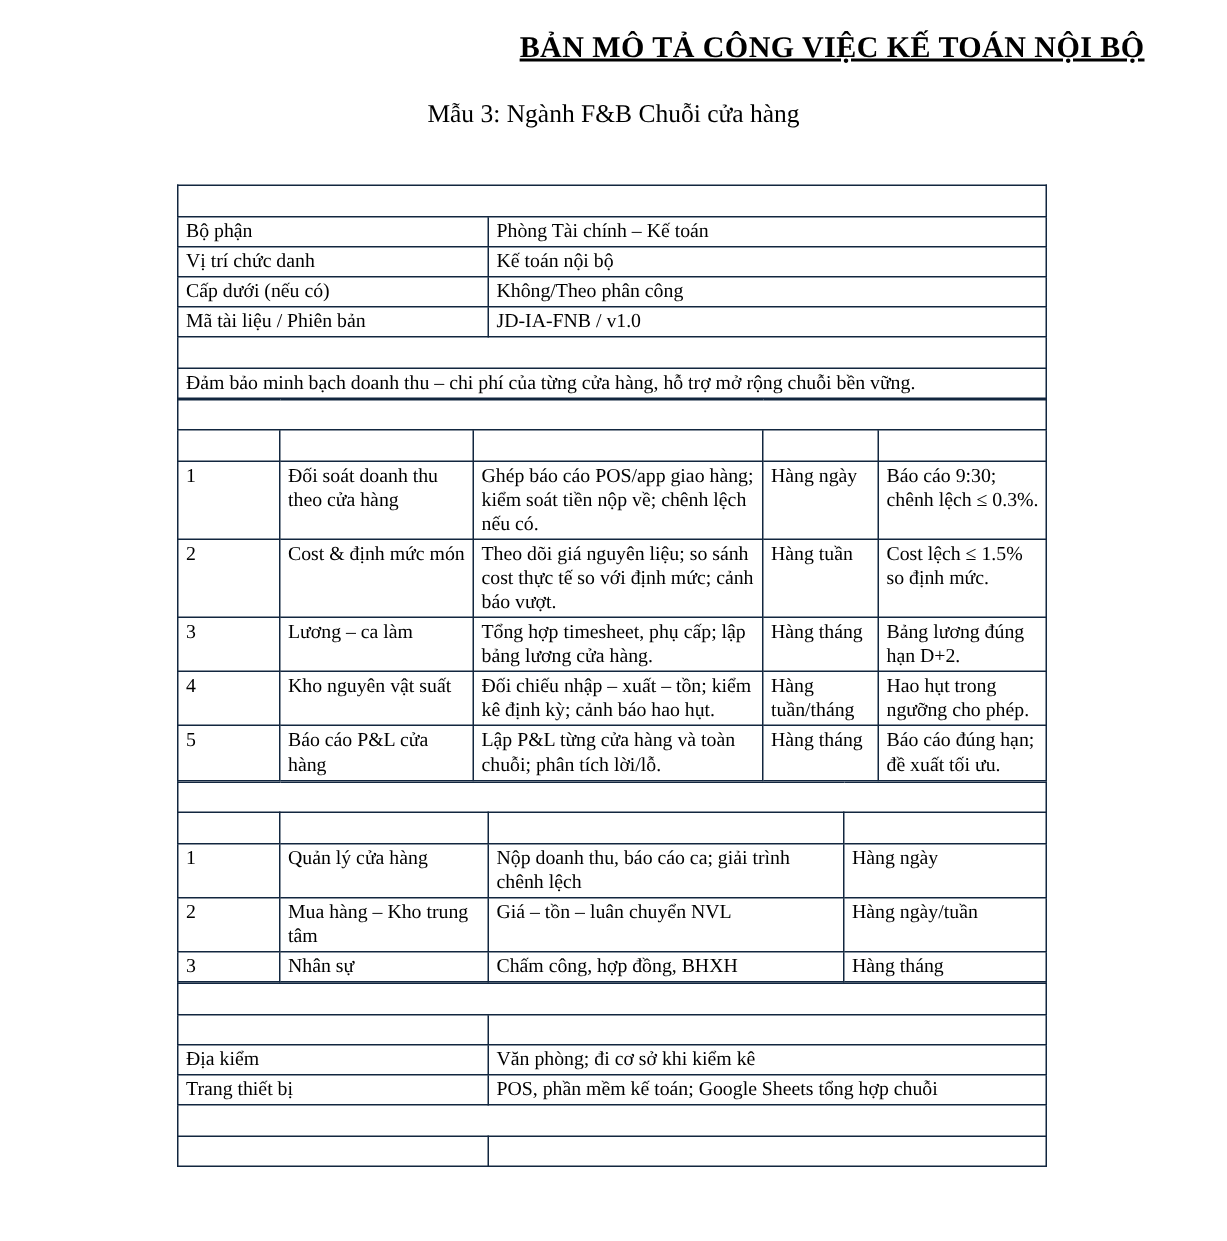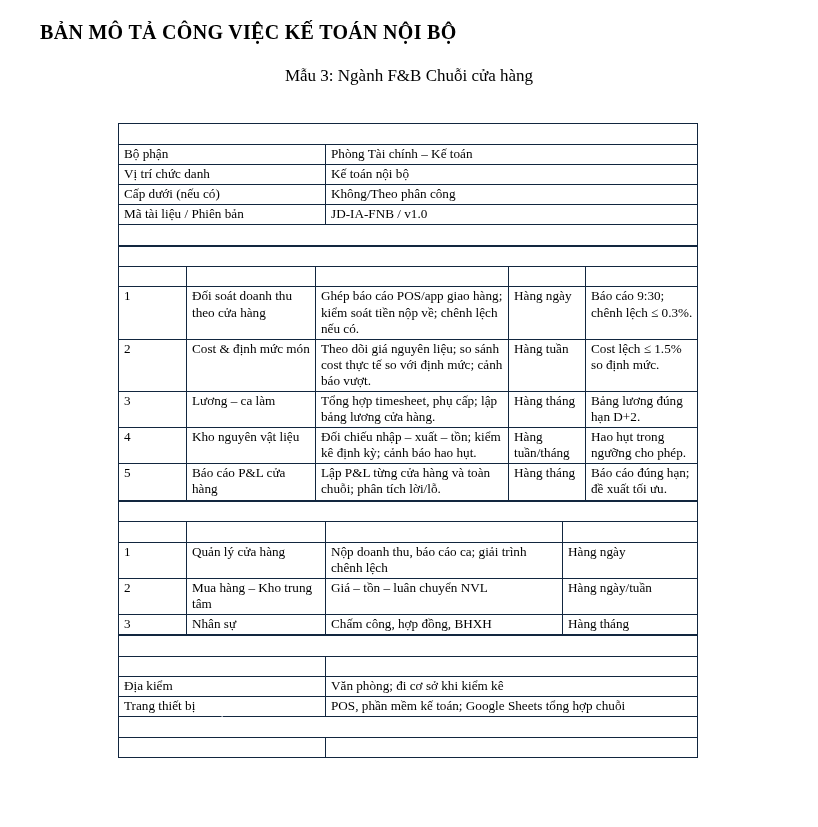--- a/index.html
+++ b/index.html
@@ -15,27 +15,28 @@
     font-family: "Liberation Serif", "DejaVu Serif", serif;
     color: #000000;
   }
   .page {
     position: relative;
     width: 818px;
     height: 827px;
     background: #ffffff;
   }
   .doc-title {
-    text-align: left;
+    text-align: right;
     font-size: 20px;
     font-weight: bold;
     letter-spacing: 0.3px;
     margin: 20px 15px 0 0;
     padding: 0 40px;
     line-height: 1.25;
+    text-decoration: underline;
   }
   .doc-subtitle {
     text-align: center;
     font-size: 17px;
     font-weight: normal;
     margin: 20px 0 0 0;
     padding: 0 40px;
     line-height: 1.25;
   }
   .tables-wrap {
@@ -108,20 +109,23 @@
           <td class="body-cell">Cấp dưới (nếu có)</td>
           <td class="body-cell">Không/Theo phân công</td>
         </tr>
         <tr>
           <td class="body-cell">Mã tài liệu / Phiên bản</td>
           <td class="body-cell">JD-IA-FNB / v1.0</td>
         </tr>
         <tr>
           <td class="sec-head" colspan="2">II. MỤC ĐÍCH CÔNG VIỆC</td>
         </tr>
+        <tr>
+          <td class="body-cell" colspan="2">Đảm bảo minh bạch doanh thu – chi phí của từng cửa hàng, hỗ trợ mở rộng chuỗi bền vững.</td>
+        </tr>
       </tbody>
     </table>
 
     <table class="jd">
       <colgroup>
         <col style="width:68px">
           <col style="width:129px">
           <col style="width:193px">
           <col style="width:77px">
           <col style="width:112px">
@@ -153,21 +157,21 @@
         </tr>
         <tr>
           <td class="body-cell">3</td>
           <td class="body-cell">Lương – ca làm</td>
           <td class="body-cell">Tổng hợp timesheet, phụ cấp; lập bảng lương cửa hàng.</td>
           <td class="body-cell">Hàng tháng</td>
           <td class="body-cell">Bảng lương đúng hạn D+2.</td>
         </tr>
         <tr>
           <td class="body-cell">4</td>
-          <td class="body-cell">Kho nguyên vật liệu</td>
+          <td class="body-cell">Kho nguyên vật suất</td>
           <td class="body-cell">Đối chiếu nhập – xuất – tồn; kiểm kê định kỳ; cảnh báo hao hụt.</td>
           <td class="body-cell">Hàng tuần/tháng</td>
           <td class="body-cell">Hao hụt trong ngưỡng cho phép.</td>
         </tr>
         <tr>
           <td class="body-cell">5</td>
           <td class="body-cell">Báo cáo P&amp;L cửa hàng</td>
           <td class="body-cell">Lập P&amp;L từng cửa hàng và toàn chuỗi; phân tích lời/lỗ.</td>
           <td class="body-cell">Hàng tháng</td>
           <td class="body-cell">Báo cáo đúng hạn; đề xuất tối ưu.</td>

